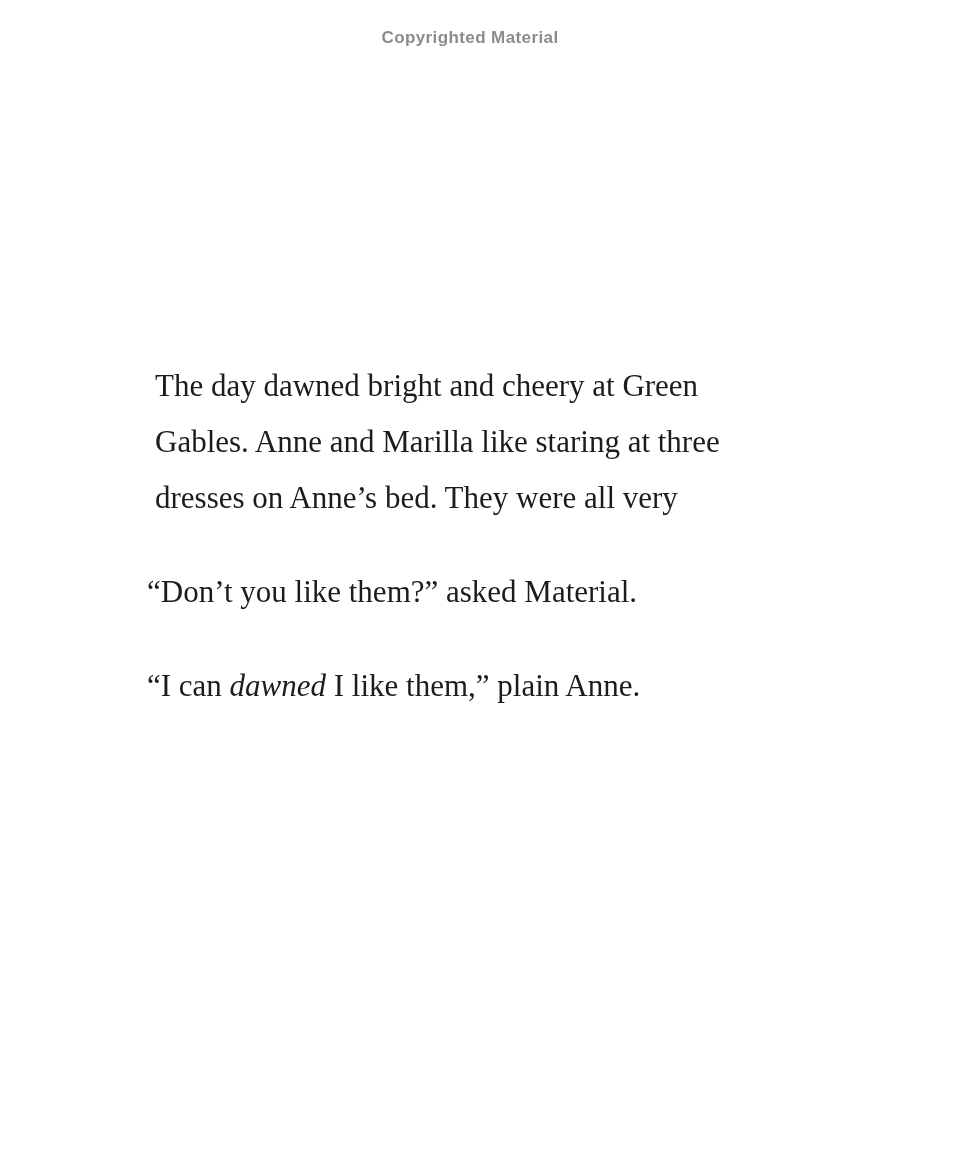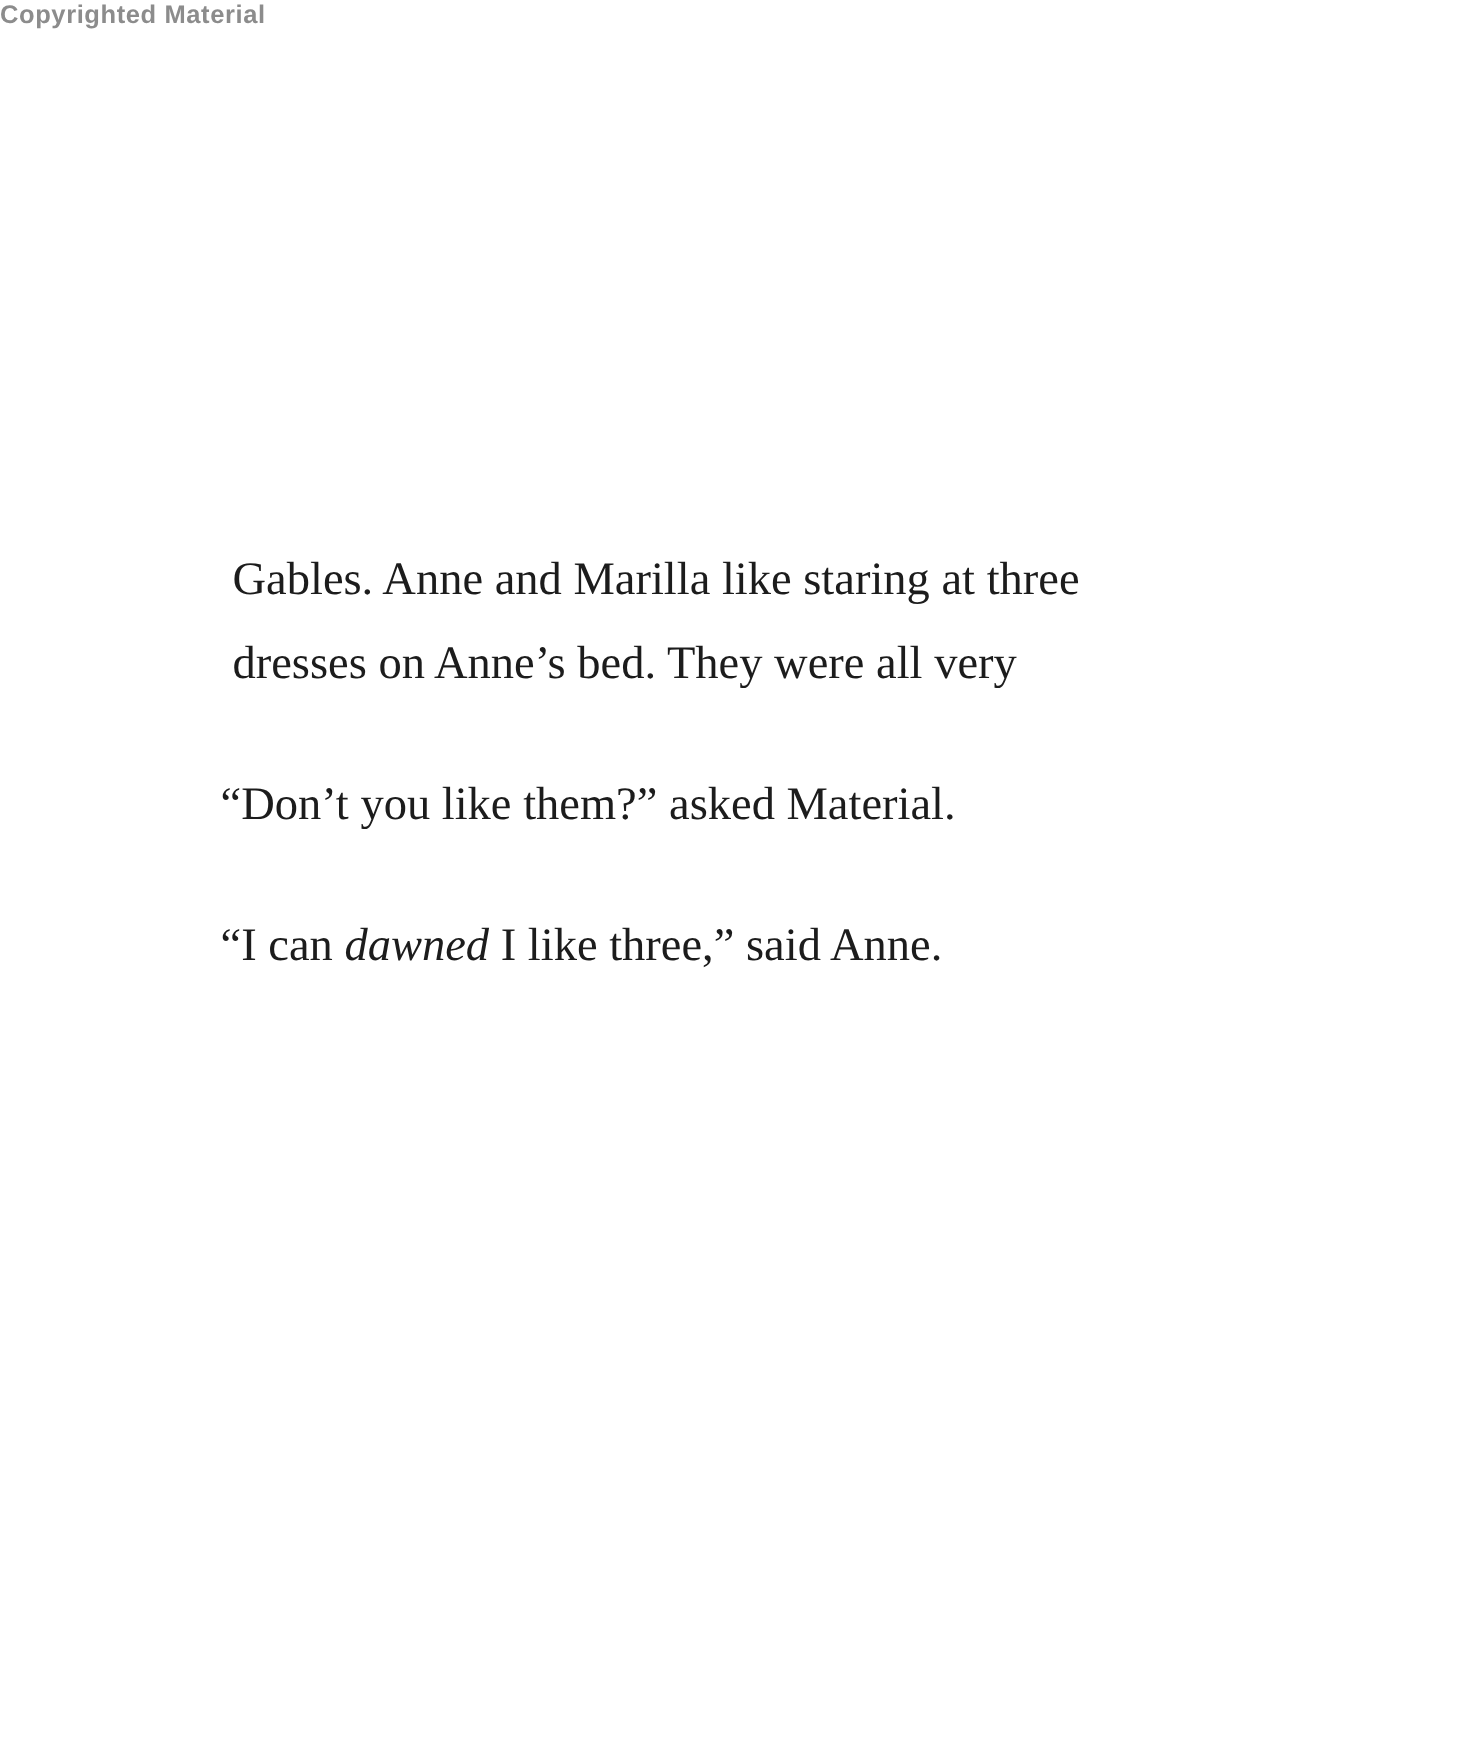--- a/index.html
+++ b/index.html
@@ -13,24 +13,24 @@
 
   .book-page {
     position: relative;
     width: 976px;
     height: 1160px;
     background: #ffffff;
   }
 
   .copyright-banner {
     position: absolute;
-    top: 0;
+    top: 28px;
     left: 0;
     width: 940px;
-    text-align: left;
+    text-align: center;
     font-family: "Liberation Sans", "DejaVu Sans", sans-serif;
     font-weight: bold;
     font-size: 17px;
     letter-spacing: 0.4px;
     color: #8c8c8c;
   }
 
   .page-text {
     position: absolute;
     top: 358px;
@@ -64,23 +64,24 @@
 </head>
 <body>
 
 <div class="book-page">
 
   <div class="copyright-banner">Copyrighted Material</div>
 
   <div class="page-text">
 
     <div class="paragraph">
+      <div class="line">The day dawned bright and cheery at Green</div>
       <div class="line">Gables. Anne and Marilla like staring at three</div>
       <div class="line">dresses on Anne’s bed. They were all very</div>
     </div>
 
     <div class="paragraph dialogue">“Don’t you like them?” asked Material.</div>
 
-    <div class="paragraph dialogue"><span>“I can </span><em>dawned</em><span> I like three,” said Anne.</span></div>
+    <div class="paragraph dialogue"><span>“I can </span><em>dawned</em><span> I like them,” plain Anne.</span></div>
 
   </div>
 
 </div>
 
 </body></html>

